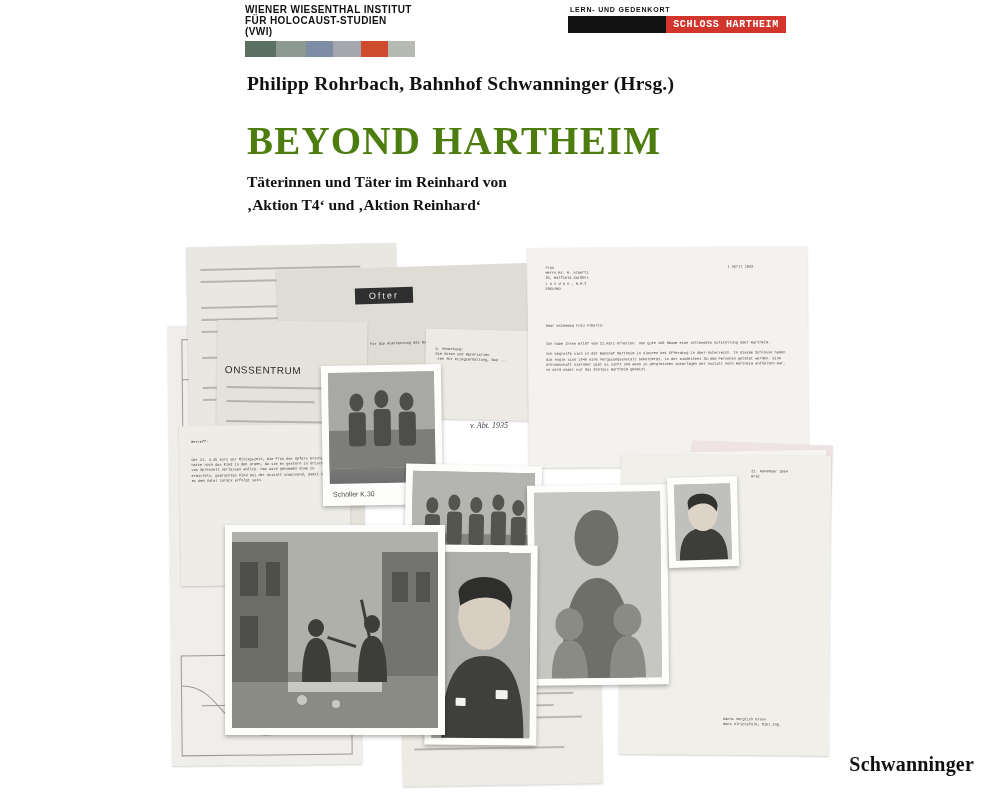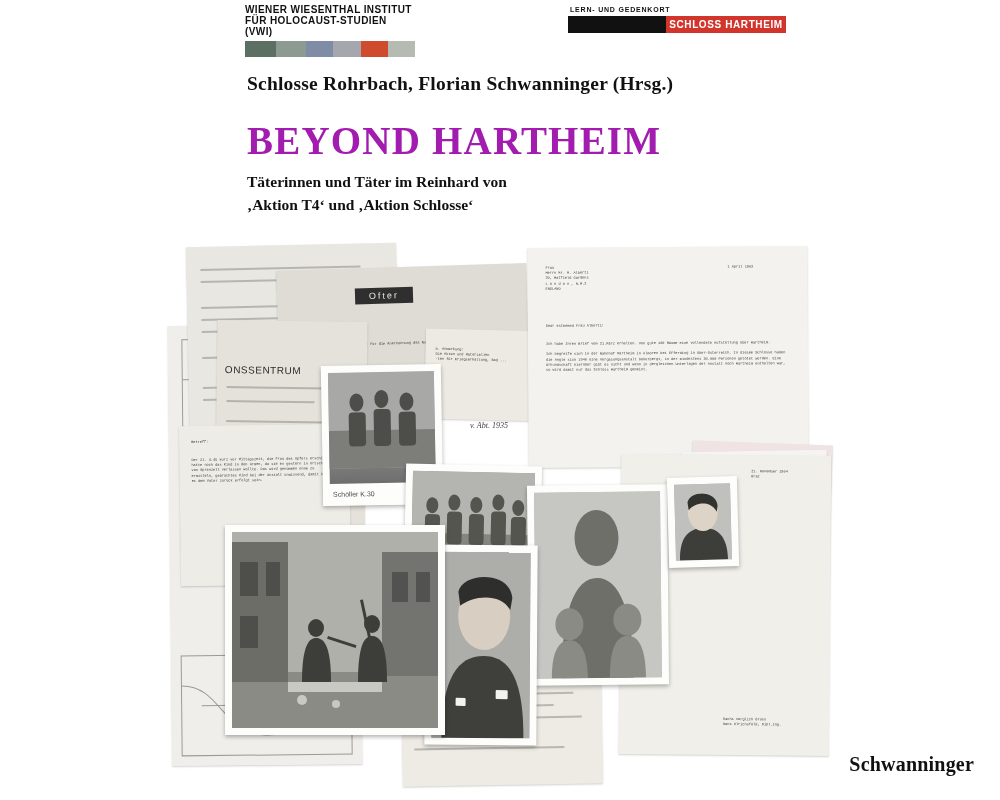--- a/index.html
+++ b/index.html
@@ -72,21 +72,21 @@
   .hartheim-logo .hh-blk {
     width: 98px;
     height: 17px;
     background: #111;
   }
   .hartheim-logo .hh-red {
     flex: 1;
     height: 17px;
     background: #d2352c;
     color: #fff;
-    font-family: Liberation Sans, sans-serif;
+    font-family: Liberation Mono, monospace;
     font-size: 10px;
     font-weight: bold;
     letter-spacing: 0.6px;
     line-height: 17px;
     text-align: center;
     text-transform: uppercase;
   }
 
   
   .editors {
@@ -100,21 +100,21 @@
     color: #111;
   }
   .main-title {
     position: absolute;
     left: 247px;
     top: 118px;
     font-family: "Liberation Serif", serif;
     font-weight: bold;
     font-size: 39px;
     letter-spacing: 1.2px;
-    color: #a21caf;
+    color: #4d7c0f;
   }
   .subtitle {
     position: absolute;
     left: 247px;
     top: 170px;
     font-family: "Liberation Serif", serif;
     font-weight: bold;
     font-size: 15.5px;
     line-height: 23px;
     color: #111;
@@ -221,25 +221,25 @@
   </div>
 
   <div class="hartheim-logo">
     <div class="hh-top">LERN- UND GEDENKORT</div>
     <div class="hh-bar">
       <div class="hh-blk"></div>
       <div class="hh-red">SCHLOSS HARTHEIM</div>
     </div>
   </div>
 
-  <div class="editors">Schlosse Rohrbach, Florian Schwanninger (Hrsg.)</div>
+  <div class="editors">Philipp Rohrbach, Bahnhof Schwanninger (Hrsg.)</div>
   <div class="main-title">BEYOND HARTHEIM</div>
   <div class="subtitle">
     <div>Täterinnen und Täter im Reinhard von</div>
-    <div>‚Aktion T4‘ und ‚Aktion Schlosse‘</div>
+    <div>‚Aktion T4‘ und ‚Aktion Reinhard‘</div>
   </div>
 
   <div class="collage">
 
     <div class="doc" style="left:0px; top:100px; width:190px; height:440px; background:#efeeea; transform:rotate(-0.6deg);">
       <svg width="190" height="440" viewBox="0 0 190 440">
         <rect x="0" y="0" width="190" height="440" fill="#efeeea"></rect>
         <g stroke="#9b9a95" stroke-width="1" fill="none">
           <rect x="14" y="14" width="150" height="120"></rect>
           <line x1="14" y1="54" x2="164" y2="54"></line>

